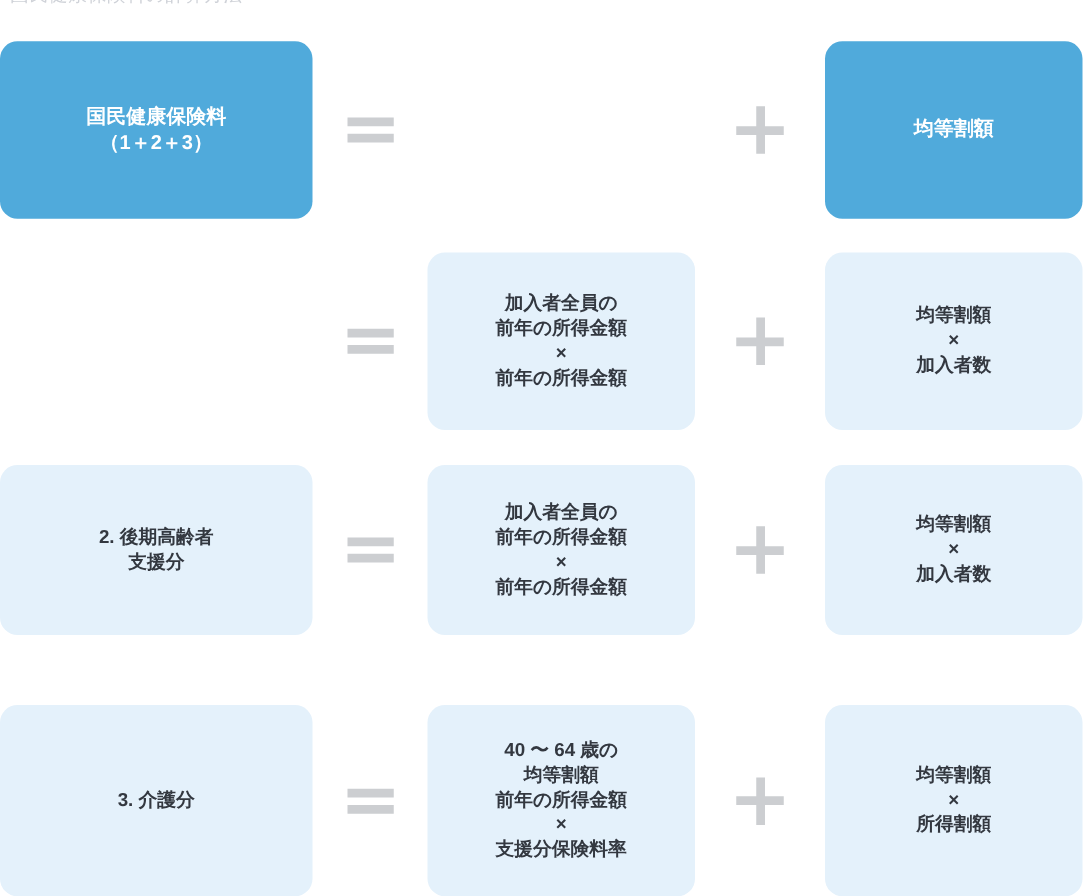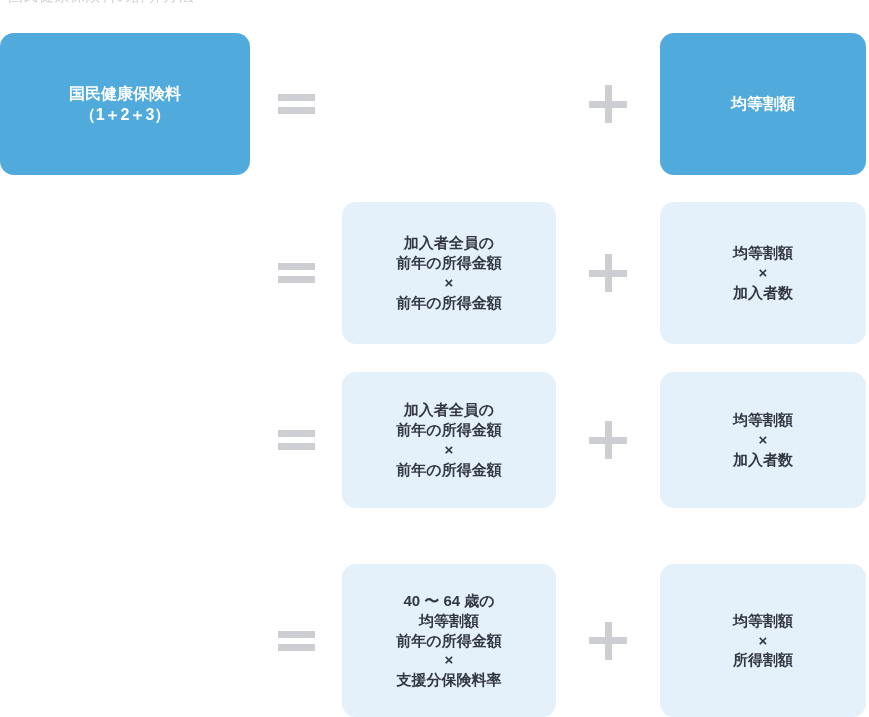--- a/index.html
+++ b/index.html
@@ -209,20 +209,26 @@
       <span class="txt">
         <span class="ln">均等割額</span>
         <span class="ln mult">×</span>
         <span class="ln">加入者数</span>
       </span>
     </div>
   </div>
 
   <div class="row row-body row-3">
 
+    <div class="cell col-a">
+      <span class="txt">
+        <span class="ln">2. 後期高齢者</span>
+        <span class="ln">支援分</span>
+      </span>
+    </div>
 
     <div class="op op-eq">
       <span class="eq-glyph">
           <i class="b1"></i>
           <i class="b2"></i>
         </span>
     </div>
 
     <div class="cell col-b">
       <span class="txt">
@@ -244,20 +250,25 @@
       <span class="txt">
         <span class="ln">均等割額</span>
         <span class="ln mult">×</span>
         <span class="ln">加入者数</span>
       </span>
     </div>
   </div>
 
   <div class="row row-body row-4">
 
+    <div class="cell col-a">
+      <span class="txt">
+        <span class="ln">3. 介護分</span>
+      </span>
+    </div>
 
     <div class="op op-eq">
       <span class="eq-glyph">
           <i class="b1"></i>
           <i class="b2"></i>
         </span>
     </div>
 
     <div class="cell col-b">
       <span class="txt">

